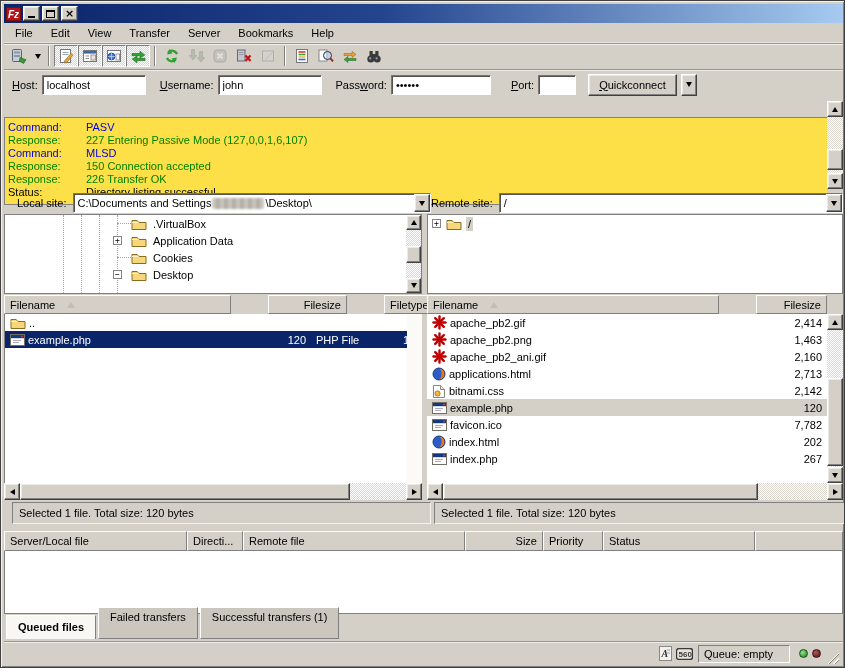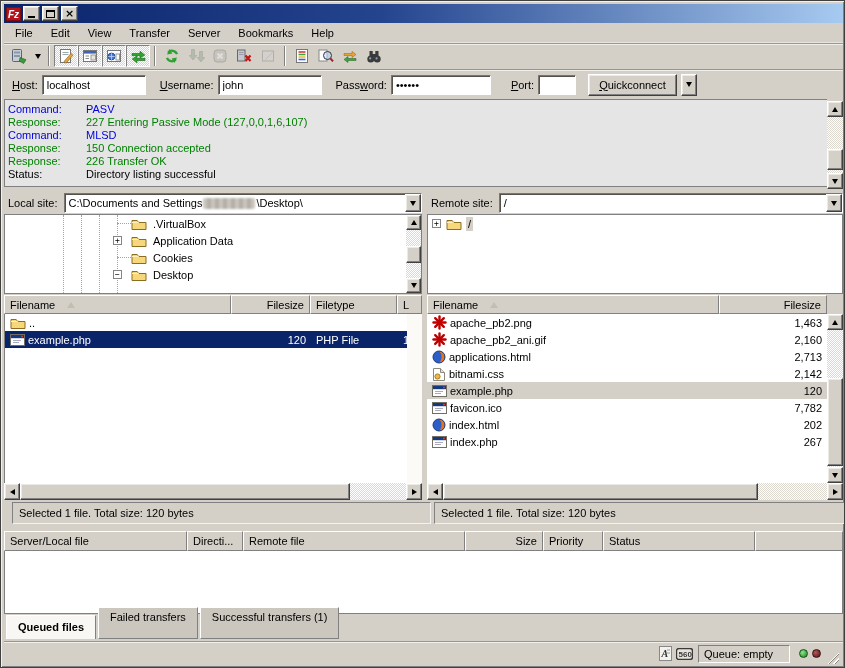--- a/index.html
+++ b/index.html
@@ -37,21 +37,21 @@
   padding-left:8px;gap:4px;box-shadow:inset 0 1px 0 #9A968C, inset 0 2px 0 #F0EEE8;}
 .qc-input{height:20px;border:1px solid;border-color:#7A766E #FFFFFF #FFFFFF #7A766E;
   box-shadow:inset 1px 1px 0 #55524C;background:#fff;font:11px "Liberation Sans",sans-serif;padding:1px 4px;}
 .w104{width:104px}.w100{width:100px}.w38{width:38px}
 .ml10{margin-left:10px}.ml16{margin-left:16px}.ml8{margin-left:8px}
 .qc-btn{height:22px;padding:0 10px;background:#D4D0C8;border:1px solid;border-color:#FFFFFF #404040 #404040 #FFFFFF;
   box-shadow:inset -1px -1px 0 #808080,inset 1px 1px 0 #ECEAE4;font:11px "Liberation Sans",sans-serif;}
 .qc-drop{width:16px;height:22px;background:#D4D0C8;border:1px solid;border-color:#FFFFFF #404040 #404040 #FFFFFF;
   box-shadow:inset -1px -1px 0 #808080,inset 1px 1px 0 #ECEAE4;display:flex;align-items:center;justify-content:center;}
 
-.log{position:absolute;left:3px;top:98px;width:823px;height:88px;background:#e5e5e5;
+.log{position:absolute;left:3px;top:116px;width:823px;height:88px;background:#fde047;
   border:1px solid #808080;border-right:none;padding:3px 0 0 3px;overflow:hidden;}
 .log-line{display:flex;height:13px;line-height:13px;white-space:nowrap;}
 .log-label{width:78px;flex:none;}
 .c-blue{color:#0000E0}.c-green{color:#008000}.c-black{color:#000}
 
 .sbtrack{position:absolute;background:#F3F1E8;background-image:repeating-conic-gradient(#FFFFFF 0% 25%,#DCD8D0 0% 50%);background-size:2px 2px;}
 .sb-el{position:absolute;background:#D4D0C8;border:1px solid;border-color:#FFFFFF #404040 #404040 #FFFFFF;
   box-shadow:inset -1px -1px 0 #808080,inset 1px 1px 0 #ECEAE4;display:flex;align-items:center;justify-content:center;}
 .t-up{width:0;height:0;border-left:3px solid transparent;border-right:3px solid transparent;border-bottom:5px solid #000;}
 .t-down{width:0;height:0;border-left:3px solid transparent;border-right:3px solid transparent;border-top:5px solid #000;}
@@ -68,21 +68,21 @@
 .rlist-sb .th{left:0;top:64px;width:16px;height:88px}
 .llist-sb{position:absolute;left:406px;top:313px;width:15px;height:169px;background:#FBFAF6;}
 .lh-scroll{left:3px;top:482px;width:418px;height:17px;}
 .lh-scroll .lf{left:0;top:0;width:16px;height:17px}.lh-scroll .rt{left:402px;top:0;width:16px;height:17px}
 .lh-scroll .th{left:16px;top:0;width:330px;height:17px}
 .rh-scroll{left:426px;top:482px;width:416px;height:17px;}
 .rh-scroll .lf{left:0;top:0;width:16px;height:17px}.rh-scroll .rt{left:400px;top:0;width:16px;height:17px}
 .rh-scroll .th{left:16px;top:0;width:315px;height:17px}
 
 .sitebar{position:absolute;top:191px;height:22px;display:flex;align-items:center;}
-.sitebar.loc{left:3px;width:418px;}
+.sitebar.loc{left:12px;width:418px;}
 .sitebar.rem{left:426px;width:416px;}
 .site-label{padding:0 6px 0 4px;white-space:nowrap;}
 .combo{flex:1;height:20px;background:#fff;border:1px solid;border-color:#7A766E #FFFFFF #FFFFFF #7A766E;
   box-shadow:inset 1px 1px 0 #55524C;display:flex;align-items:center;padding-left:4px;overflow:hidden;white-space:nowrap;}
 .combo-arrow{width:16px;height:18px;margin-left:auto;flex:none;background:#D4D0C8;border:1px solid;
   border-color:#FFFFFF #404040 #404040 #FFFFFF;box-shadow:inset -1px -1px 0 #808080,inset 1px 1px 0 #ECEAE4;
   display:flex;align-items:center;justify-content:center;}
 .redacted{display:inline-block;width:52px;height:11px;margin:0 1px;border-radius:2px;
   background:repeating-linear-gradient(90deg,#C9C5BD 0 4px,#B3AFA7 4px 8px);filter:blur(1px);}
 
@@ -91,21 +91,21 @@
 .tree.rem{left:426px;width:416px;}
 .guide{position:absolute;top:0;bottom:0;border-left:1px dotted #A8A49C;}
 .tree-row{position:relative;height:17px;display:flex;align-items:center;}
 .tree-label{margin-left:4px;padding:1px 2px;white-space:nowrap;}
 .tree-label.sel-inactive{background:#D4D0C8;}
 .expander{position:absolute;width:9px;height:9px;background:#fff;border:1px solid #848484;
   font:8px "DejaVu Sans Mono",monospace;line-height:7px;text-align:center;top:4px;}
 .connector{position:absolute;top:8px;border-top:1px dotted #A8A49C;}
 .icon{display:inline-flex;align-items:center;justify-content:center;flex:none;}
 
-.lheader{position:absolute;top:294px;height:19px;display:flex;}
+.lheader{position:absolute;top:294px;height:19px;display:flex;gap:37px;}
 .lheader.loc{left:3px;width:418px;}
 .lheader.rem{left:426px;width:400px;}
 .hcell{background:#D4D0C8;border:1px solid;border-color:#FFFFFF #808080 #808080 #FFFFFF;
   display:flex;align-items:center;padding:0 5px;overflow:hidden;white-space:nowrap;}
 .hcell.r{justify-content:flex-end;}
 .sort-asc{width:0;height:0;border-left:4px solid transparent;border-right:4px solid transparent;
   border-bottom:6px solid #C2BEB2;margin-left:12px;}
 .flist{position:absolute;top:313px;height:169px;background:#fff;overflow:hidden;}
 .flist.loc{left:3px;width:403px;border-left:1px solid #808080;}
 .flist.rem{left:426px;width:400px;}
@@ -514,20 +514,36 @@
           <span class="icon">
             <svg width="15" height="15">
               <g stroke="#C00000" stroke-width="2.4" stroke-linecap="round">
                 <line x1="7.5" y1="1.5" x2="7.5" y2="13.5"></line>
                 <line x1="1.5" y1="7.5" x2="13.5" y2="7.5"></line>
                 <line x1="3.2" y1="3.2" x2="11.8" y2="11.8"></line>
                 <line x1="11.8" y1="3.2" x2="3.2" y2="11.8"></line>
               </g>
             </svg>
           </span>
+          <span style="margin-left: 3px;">apache_pb2.gif</span>
+        </div>
+        <div class="cell r" style="width: 108px; flex: 0 0 auto;">2,414</div>
+      </div>
+      <div class="frow">
+        <div class="cell" style="width: 292px; flex: 0 0 auto;">
+          <span class="icon">
+            <svg width="15" height="15">
+              <g stroke="#C00000" stroke-width="2.4" stroke-linecap="round">
+                <line x1="7.5" y1="1.5" x2="7.5" y2="13.5"></line>
+                <line x1="1.5" y1="7.5" x2="13.5" y2="7.5"></line>
+                <line x1="3.2" y1="3.2" x2="11.8" y2="11.8"></line>
+                <line x1="11.8" y1="3.2" x2="3.2" y2="11.8"></line>
+              </g>
+            </svg>
+          </span>
           <span style="margin-left: 3px;">apache_pb2.png</span>
         </div>
         <div class="cell r" style="width: 108px; flex: 0 0 auto;">1,463</div>
       </div>
       <div class="frow">
         <div class="cell" style="width: 292px; flex: 0 0 auto;">
           <span class="icon">
             <svg width="15" height="15">
               <g stroke="#C00000" stroke-width="2.4" stroke-linecap="round">
                 <line x1="7.5" y1="1.5" x2="7.5" y2="13.5"></line>

